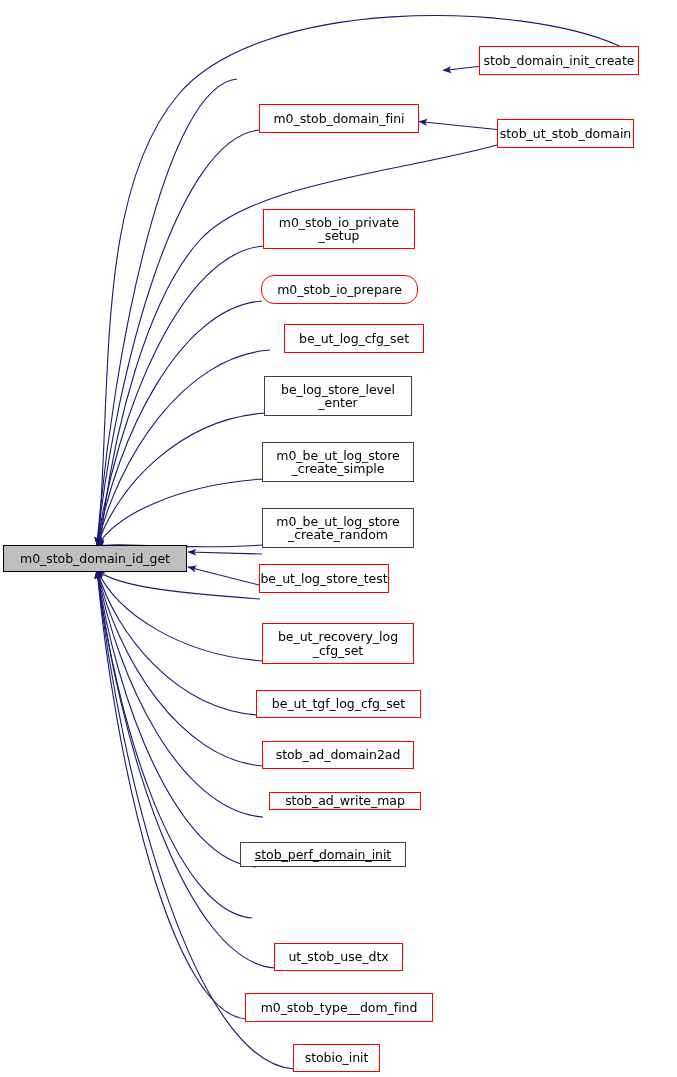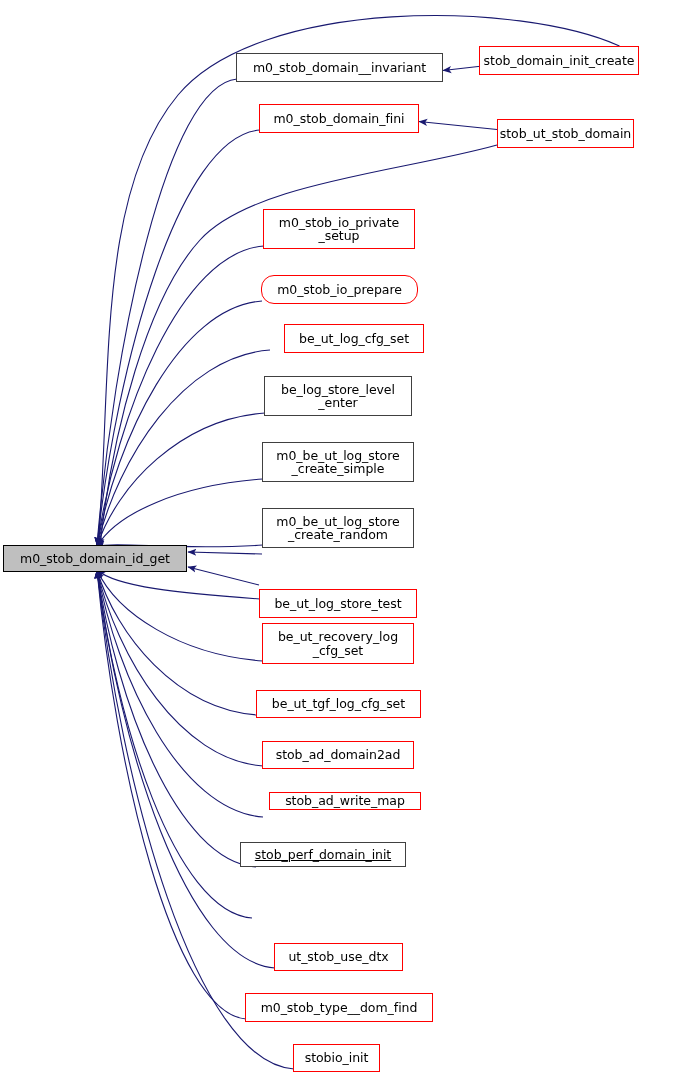--- a/index.html
+++ b/index.html
@@ -86,33 +86,32 @@
         <path d="M294,1069 C195.5,1063 120.64,784.41 97,570" marker-end="url(#arrow)"></path>
         <path d="M487,65.5 L443,70.5" marker-end="url(#arrow)"></path>
         <path d="M497,129.5 L419,121.5" marker-end="url(#arrow)"></path>
         <path d="M619.48,46 C519.48,1 260,-3 178,95 S112,380 98,547" marker-end="url(#arrow)"></path>
         <path d="M497,145 C400,172 252,183 200,240 S112,430 100,547" marker-end="url(#arrow)"></path>
         <path d="M262,554 L188,552" marker-end="url(#arrow)"></path>
         <path d="M259,585 L188,567" marker-end="url(#arrow)"></path>
       </g>
   </svg>
 <div class="node current" style="left: 3px; top: 545px; width: 184px; height: 27px;"><span class="node-label">m0_stob_domain_id_get</span></div>
-    <div class="node black" style="left: 236px; top: 53px; width: 207px; height: 29px;"><span class="node-label">m0_stob_domain__invariant</span></div>
     <div class="node red" style="left: 259px; top: 104px; width: 160px; height: 29px;"><span class="node-label">m0_stob_domain_fini</span></div>
     <div class="node red" style="left: 263px; top: 209px; width: 152px; height: 40px;"><span class="node-label">m0_stob_io_private
 _setup</span></div>
     <div class="node red" style="left: 261px; top: 275px; width: 157px; height: 29px; border-radius: 13px;"><span class="node-label">m0_stob_io_prepare</span></div>
     <div class="node red" style="left: 269px; top: 324px; width: 140px; height: 29px; margin-left: 15px;"><span class="node-label">be_ut_log_cfg_set</span></div>
     <div class="node black" style="left: 264px; top: 376px; width: 148px; height: 40px;"><span class="node-label">be_log_store_level
 _enter</span></div>
     <div class="node black" style="left: 262px; top: 442px; width: 152px; height: 40px;"><span class="node-label">m0_be_ut_log_store
 _create_simple</span></div>
     <div class="node black" style="left: 262px; top: 508px; width: 152px; height: 40px;"><span class="node-label">m0_be_ut_log_store
 _create_random</span></div>
-    <div class="node red" style="left: 259px; top: 589px; width: 158px; height: 29px;"><span class="node-label">be_ut_log_store_test</span></div>
+    <div class="node red" style="left: 259px; top: 564px; width: 130px; height: 29px;"><span class="node-label">be_ut_log_store_test</span></div>
     <div class="node red" style="left: 262px; top: 623px; width: 152px; height: 41px;"><span class="node-label">be_ut_recovery_log
 _cfg_set</span></div>
     <div class="node red" style="left: 256px; top: 690px; width: 165px; height: 28px;"><span class="node-label">be_ut_tgf_log_cfg_set</span></div>
     <div class="node red" style="left: 262px; top: 741px; width: 152px; height: 28px;"><span class="node-label">stob_ad_domain2ad</span></div>
     <div class="node red" style="left: 269px; top: 792px; width: 152px; height: 18px;"><span class="node-label">stob_ad_write_map</span></div>
     <div class="node black" style="left: 240px; top: 842px; width: 166px; height: 25px; text-decoration: underline;"><span class="node-label">stob_perf_domain_init</span></div>
     <div class="node red" style="left: 274px; top: 943px; width: 129px; height: 28px;"><span class="node-label">ut_stob_use_dtx</span></div>
     <div class="node red" style="left: 245px; top: 993px; width: 188px; height: 29px;"><span class="node-label">m0_stob_type__dom_find</span></div>
     <div class="node red" style="left: 293px; top: 1044px; width: 87px; height: 28px;"><span class="node-label">stobio_init</span></div>
     <div class="node red" style="left: 479px; top: 46px; width: 160px; height: 29px;"><span class="node-label">stob_domain_init_create</span></div>

